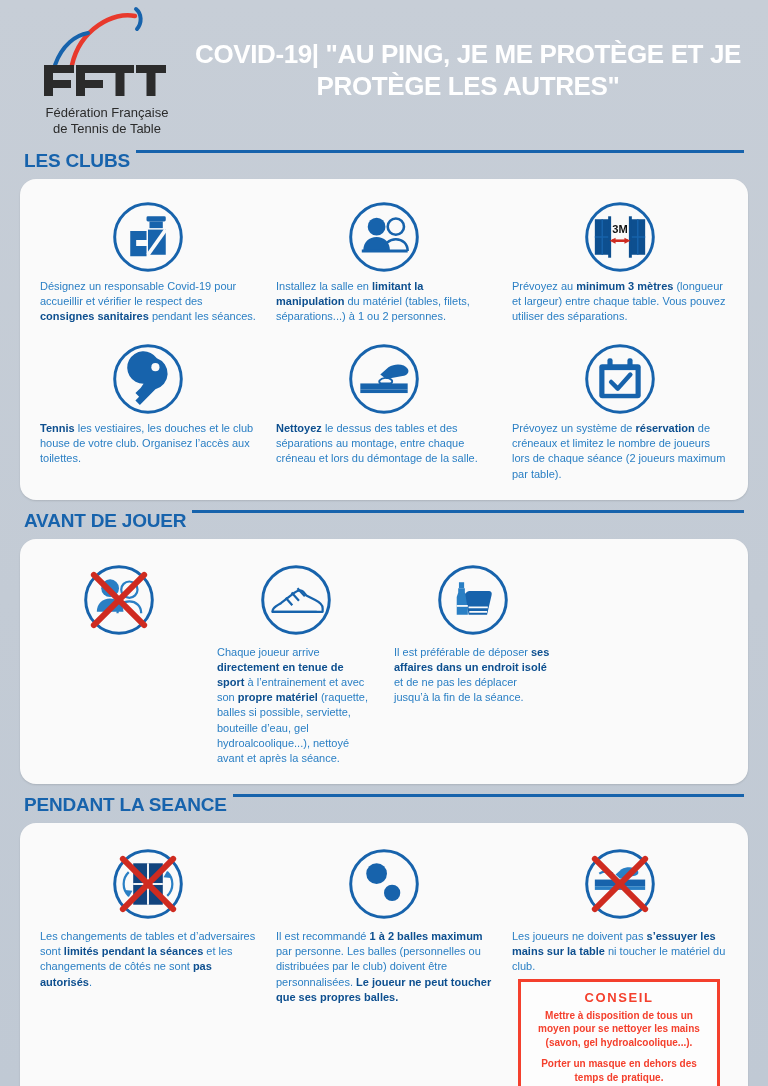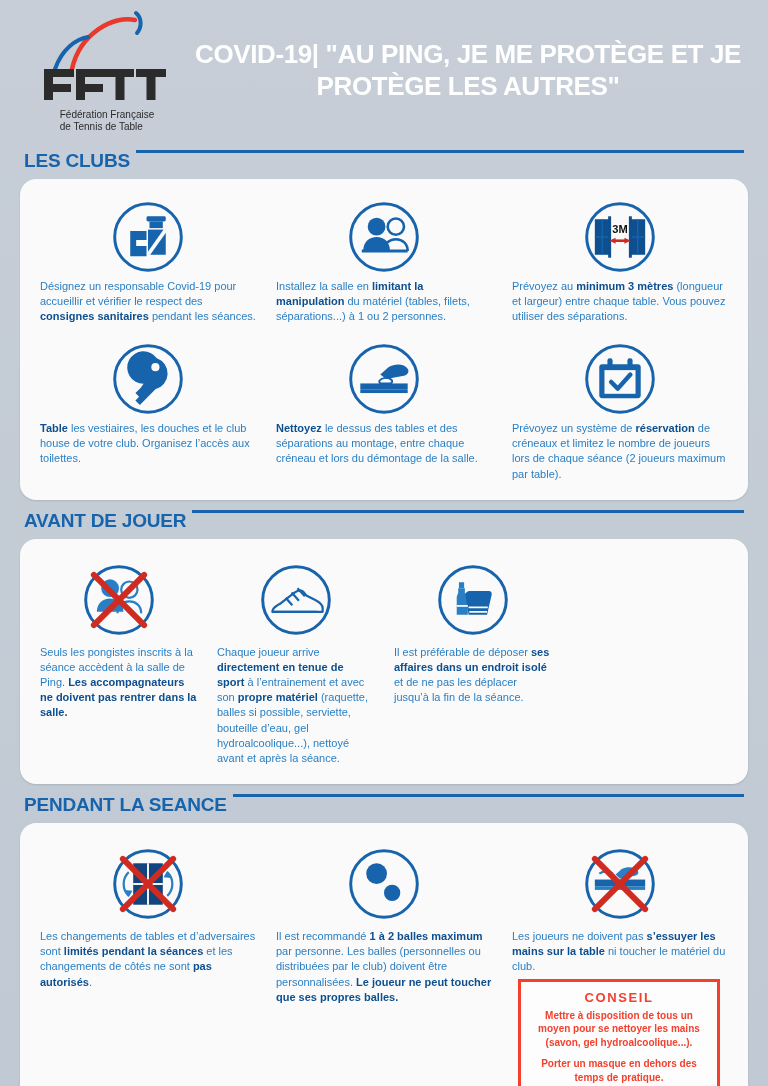--- a/index.html
+++ b/index.html
@@ -10,21 +10,21 @@
     color: #1b6cb5;
     overflow: hidden;
     position: relative;
   }
   .page { position: relative; width: 768px; height: 1086px; background: linear-gradient(180deg,#c7ced7 0%, #c3cbd5 55%, #c0c9d4 100%); }
 
   
   .header { position: relative; height: 140px; display: flex; align-items: center; }
   .logo-wrap { width: 190px; padding-left: 24px; display:flex; flex-direction:column; align-items:center; }
   .logo-svg { display:block; }
-  .logo-sub { font-size: 10px; color:#2b2b2b; text-align:left; line-height:1.25; margin-top:16px; font-family:"Liberation Sans",sans-serif; }
+  .logo-sub { font-size: 13px; color:#2b2b2b; text-align:center; line-height:1.25; margin-top:16px; font-family:"Liberation Sans",sans-serif; }
   .header-title {
     flex: 1; text-align: center; color: #ffffff;
     font-size: 26px; font-weight: bold; line-height: 1.25;
     letter-spacing: -0.4px; padding-right: 22px;
     font-family:"Liberation Sans", sans-serif;
   }
 
   
   .section-head { display: flex; align-items: flex-start; padding: 0 24px 0 24px; margin-bottom: 7px; }
   .section-head .label {
@@ -171,21 +171,21 @@
             <div class="cell">
               <div class="icon-box">
                 <svg width="74" height="74" viewBox="0 0 100 100">
     <circle cx="50" cy="50" r="45" fill="none" stroke="#1763ac" stroke-width="4"></circle>
                   <g fill="#1763ac">
       <path d="M62 22a22 22 0 1 0-18 34.5L40 62l-7 7 5 5-5 5 6 6 21-21A22 22 0 0 0 62 22z"></path>
       <circle cx="60" cy="34" r="5.5" fill="#fafafa"></circle>
     </g>
                 </svg>
               </div>
-              <div class="cap"><b>Table</b> les vestiaires, les douches et le club house de votre club. Organisez l’accès aux toilettes.</div>
+              <div class="cap"><b>Tennis</b> les vestiaires, les douches et le club house de votre club. Organisez l’accès aux toilettes.</div>
             </div>
             <div class="cell">
               <div class="icon-box">
                 <svg width="74" height="74" viewBox="0 0 100 100">
     <circle cx="50" cy="50" r="45" fill="none" stroke="#1763ac" stroke-width="4"></circle>
                   <g>
       <rect x="18" y="56" width="64" height="8" fill="#1763ac"></rect>
       <rect x="18" y="64" width="64" height="5" fill="#1763ac"></rect>
       <path d="M56 34c10-6 22-4 26 2 3 5-1 9-7 10l-22 4-8-6z" fill="#1763ac"></path>
       <path d="M44 52c3-4 12-5 16-1 2 2 1 4-1 5H46c-2 0-3-2-2-4z" fill="none" stroke="#1763ac" stroke-width="2.6"></path>
@@ -228,21 +228,20 @@
       <path d="M20 66c0-11 8-18 18-18s18 7 18 18z" fill="#2a7fc4"></path>
       <circle cx="64" cy="36" r="11" fill="none" stroke="#2a7fc4" stroke-width="3"></circle>
       <path d="M48 68c0-10 7-16 16-16s16 6 16 16" fill="none" stroke="#2a7fc4" stroke-width="3"></path>
     </g>
                   <g stroke="#cf2b20" stroke-width="8" stroke-linecap="round">
     <line x1="16" y1="16" x2="84" y2="84"></line>
                     <line x1="84" y1="16" x2="16" y2="84"></line>
                   </g>
                 </svg>
               </div>
-              <div class="cap">Seuls les pongistes inscrits à la séance accèdent à la salle de Ping. <b>Les accompagnateurs ne doivent pas rentrer dans la salle.</b></div>
             </div>
             <div class="cell">
               <div class="icon-box">
                 <svg width="74" height="74" viewBox="0 0 100 100">
     <circle cx="50" cy="50" r="45" fill="none" stroke="#1763ac" stroke-width="4"></circle>
                   <g fill="none" stroke="#1763ac" stroke-width="3" stroke-linejoin="round">
       <path d="M18 66c0-6 6-8 12-12l18-14c4-3 9-4 12-1l4 5 12 6c6 3 10 6 10 11v5z"></path>
       <path d="M44 40l10 11M52 34l10 11M36 47l9 10"></path>
       <path d="M18 66h60" stroke-width="3"></path>
     </g>

